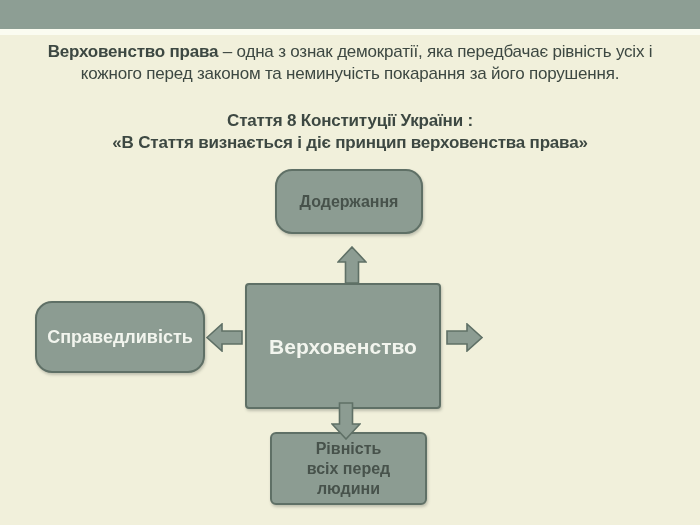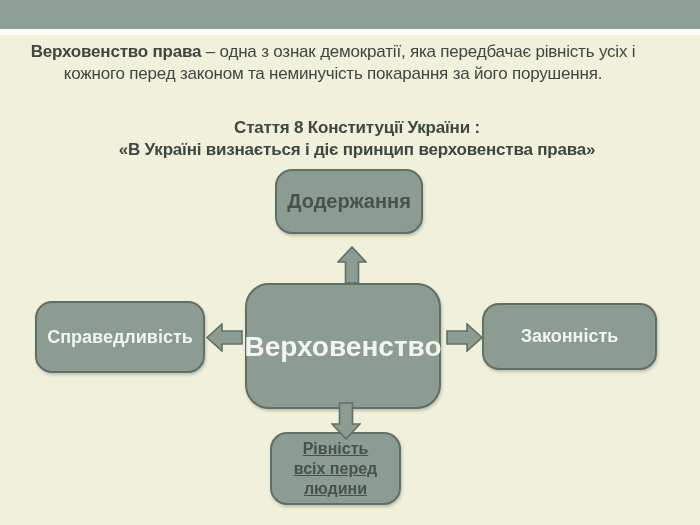--- a/index.html
+++ b/index.html
@@ -26,68 +26,68 @@
   }
   .top-bar{
     position:absolute;left:0;top:0;width:700px;height:29px;
     background:var(--accent-bar);
   }
   .top-strip{
     position:absolute;left:0;top:29px;width:700px;height:6px;
     background:var(--strip);
   }
   .intro{
-    position:absolute;left:3px;top:41px;width:660px;
+    position:absolute;left:20px;top:41px;width:660px;
     margin:0;
     text-align:center;
     font-size:17px;line-height:22px;
     letter-spacing:-0.2px;
     color:var(--dark-text);
   }
   .intro b{font-weight:bold;}
   .statute{
     position:absolute;left:20px;top:110px;width:660px;
-    margin:7px;
+    margin:0;
     text-align:center;
     font-weight:bold;
     font-size:17px;line-height:22px;
     letter-spacing:-0.2px;
     color:var(--dark-text);
   }
   .node{
     position:absolute;
     box-sizing:border-box;
     background:var(--box-fill);
     border:2px solid var(--box-border);
     box-shadow:1px 2px 3px rgba(60,70,60,0.28);
     display:flex;flex-direction:column;
     align-items:center;justify-content:center;
     text-align:center;
     font-weight:bold;
   }
   .node .ln{display:block;}
   .node-top{
     left:275px;top:169px;width:148px;height:65px;border-radius:17px;
-    font-size:20px;line-height:21px;color:var(--box-dark-text);
+    font-size:16px;line-height:21px;color:var(--box-dark-text);
   }
   .node-center{
-    left:245px;top:283px;width:196px;height:126px;border-radius:24px;
-    font-size:28px;line-height:27px;color:var(--box-light-text);
+    left:245px;top:283px;width:196px;height:126px;border-radius:4px;
+    font-size:21px;line-height:27px;color:var(--box-light-text);
   }
   .node-left{
     left:35px;top:301px;width:170px;height:72px;border-radius:17px;
     font-size:18px;color:var(--box-light-text);
   }
   .node-right{
     left:482px;top:303px;width:175px;height:67px;border-radius:17px;
     font-size:18px;color:var(--box-light-text);
   }
   .node-bottom{
-    left:270px;top:432px;width:131px;height:73px;border-radius:17px;
-    font-size:16px;line-height:20px;color:var(--box-dark-text);text-decoration:underline;
+    left:270px;top:432px;width:157px;height:73px;border-radius:6px;
+    font-size:16px;line-height:20px;color:var(--box-dark-text);
   }
   .arrow{position:absolute;}
   .arrow svg{display:block;}
   .arrow polygon{
     fill:var(--box-fill);
     stroke:var(--box-border);
     stroke-width:1.6;
   }
   .arrow-up{left:337px;top:246px;}
   .arrow-down{left:331px;top:402px;}
@@ -98,38 +98,35 @@
 <body>
 
 <div class="slide">
   <div class="top-bar"></div>
   <div class="top-strip"></div>
 
   <p class="intro"><b>Верховенство права</b><span> – одна з ознак демократії, яка передбачає рівність усіх і кожного перед законом та неминучість покарання за його порушення.</span></p>
 
   <p class="statute">
     <span class="ln">Стаття 8 Конституції України :</span><br>
-    <span class="ln">«В Україні визнається і діє принцип верховенства права»</span>
+    <span class="ln">«В Стаття визнається і діє принцип верховенства права»</span>
   </p>
 
   <div class="node node-top">
     <span class="ln">Додержання</span>
   </div>
 
   <div class="node node-center">
     <span class="ln">Верховенство</span>
   </div>
 
   <div class="node node-left">
     <span class="ln">Справедливість</span>
   </div>
 
-  <div class="node node-right">
-    <span class="ln">Законність</span>
-  </div>
 
   <div class="node node-bottom">
     <span class="ln">Рівність</span>
     <span class="ln">всіх перед</span>
     <span class="ln">людини</span>
   </div>
 
   <div class="arrow arrow-up">
     <svg width="30" height="38" viewBox="0 0 30 38">
       <polygon points="15,1 29,16 21.5,16 21.5,37 8.5,37 8.5,16 1,16"></polygon>

